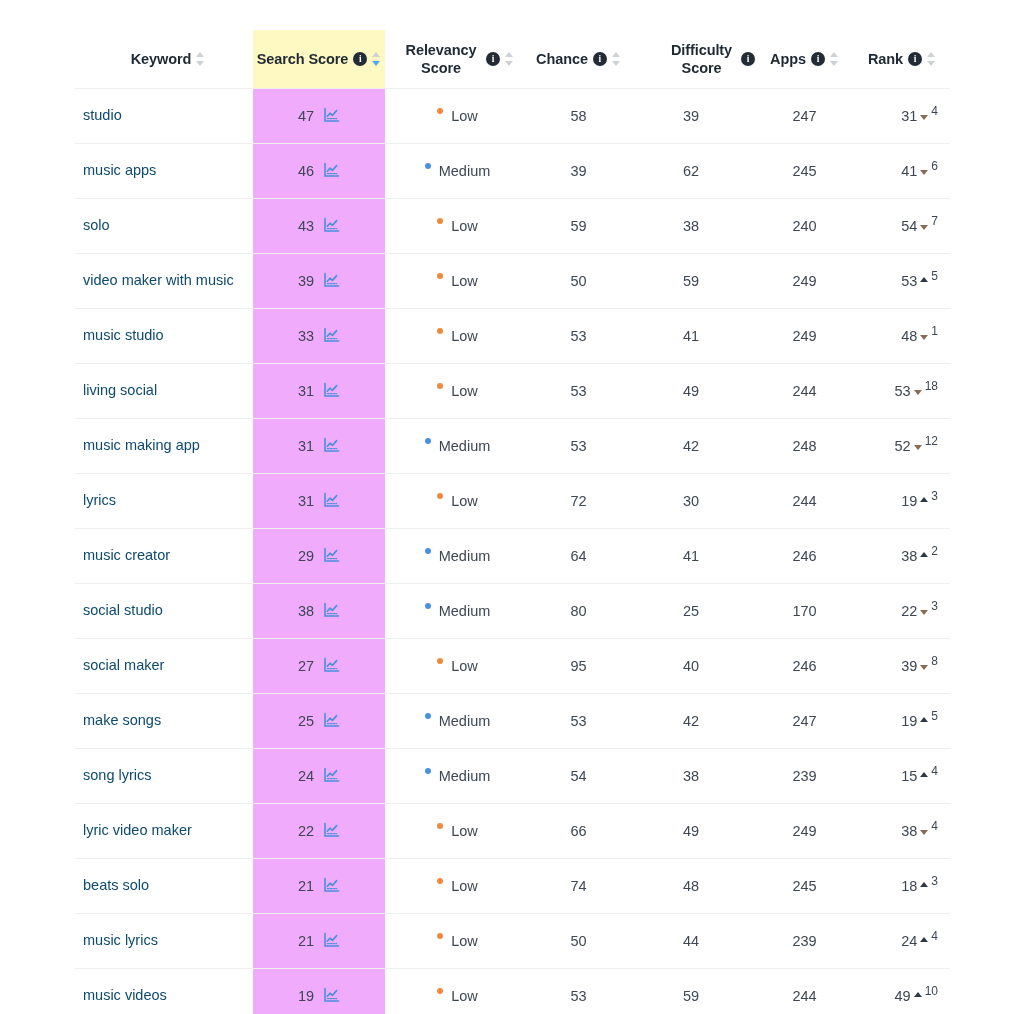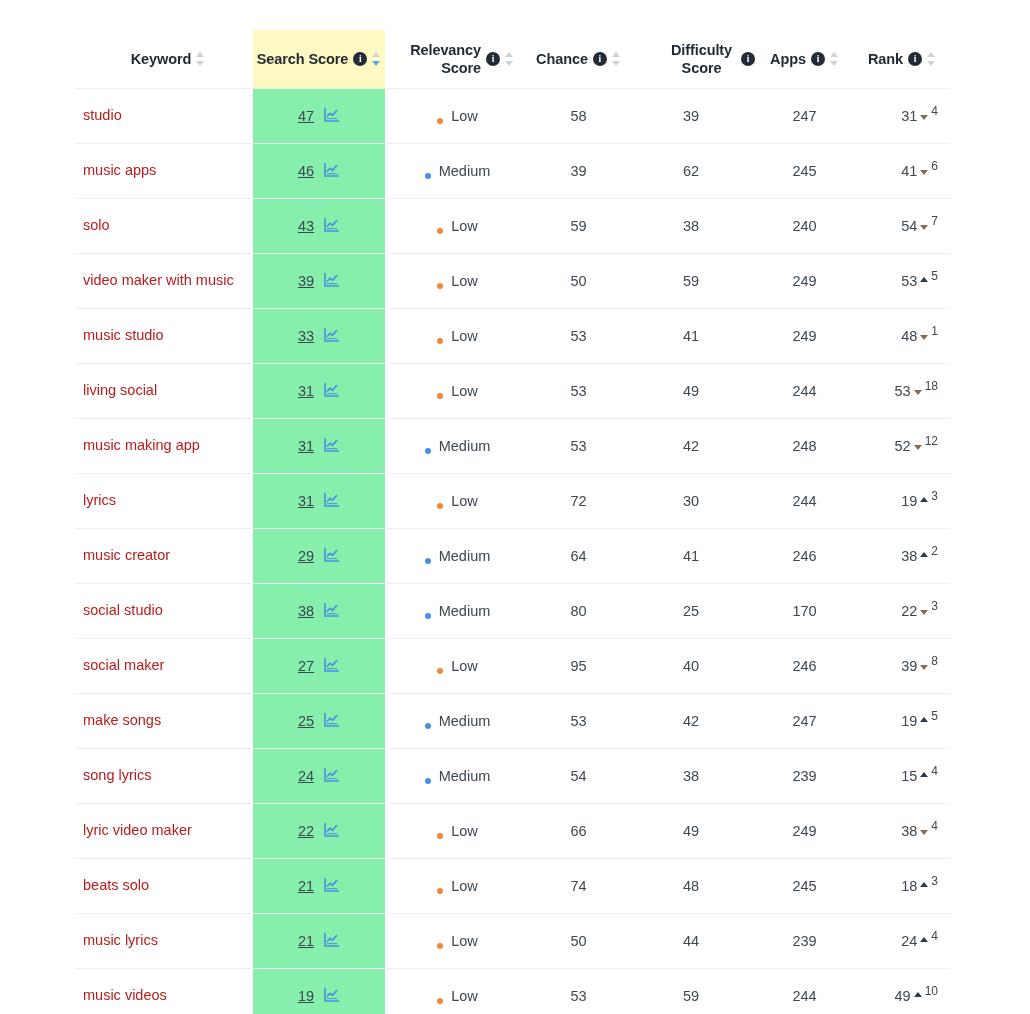--- a/index.html
+++ b/index.html
@@ -60,21 +60,21 @@
     align-items: center;
     justify-content: center;
     gap: 5px;
     line-height: 1.25;
   }
   .th-inner.left { justify-content: center; padding-left: 8px; }
 
   .th-label { display: block; }
   .th-label.wrap { max-width: 74px; }
   .th-label.wrap-d { max-width: 76px; margin-left: 40px; }
-  .th-label.wrap-r { max-width: 80px; text-align: right; }
+  .th-label.wrap-r { max-width: 80px; }
 
   
   .info-ico {
     flex: 0 0 auto;
     width: 14px;
     height: 14px;
     border-radius: 50%;
     background: #232b36;
     color: #ffffff;
     font-size: 9.5px;
@@ -113,44 +113,44 @@
     margin: 0;
     height: 54px;
     font-size: 14.5px;
     color: #3d4753;
     border-bottom: 1px solid #eceef0;
     vertical-align: middle;
     text-align: center;
     background: #ffffff;
   }
   tbody tr:last-child td { border-bottom: none; }
-  tbody td.sorted-col { background: #86efac; text-decoration: underline; }
+  tbody td.sorted-col { background: #f0abfc; }
 
   td.keyword-cell {
     text-align: left;
     padding-left: 8px;
-    color: #b91c1c;
+    color: #0c4a6e;
     line-height: 1.5;
   }
 
   
   .score-inner {
     display: flex;
     align-items: center;
     justify-content: center;
     gap: 9px;
   }
   .score-num { color: #3d4753; }
 
   .chart-ico { width: 17px; height: 17px; display: block; }
 
   
   .rel-inner {
     display: flex;
-    align-items: flex-end;
+    align-items: flex-start;
     justify-content: center;
     gap: 8px;
   }
   .rel-dot {
     width: 6px; height: 6px;
     border-radius: 50%;
     flex: 0 0 auto;
   }
   .rel-label { color: #3d4753; }
 

